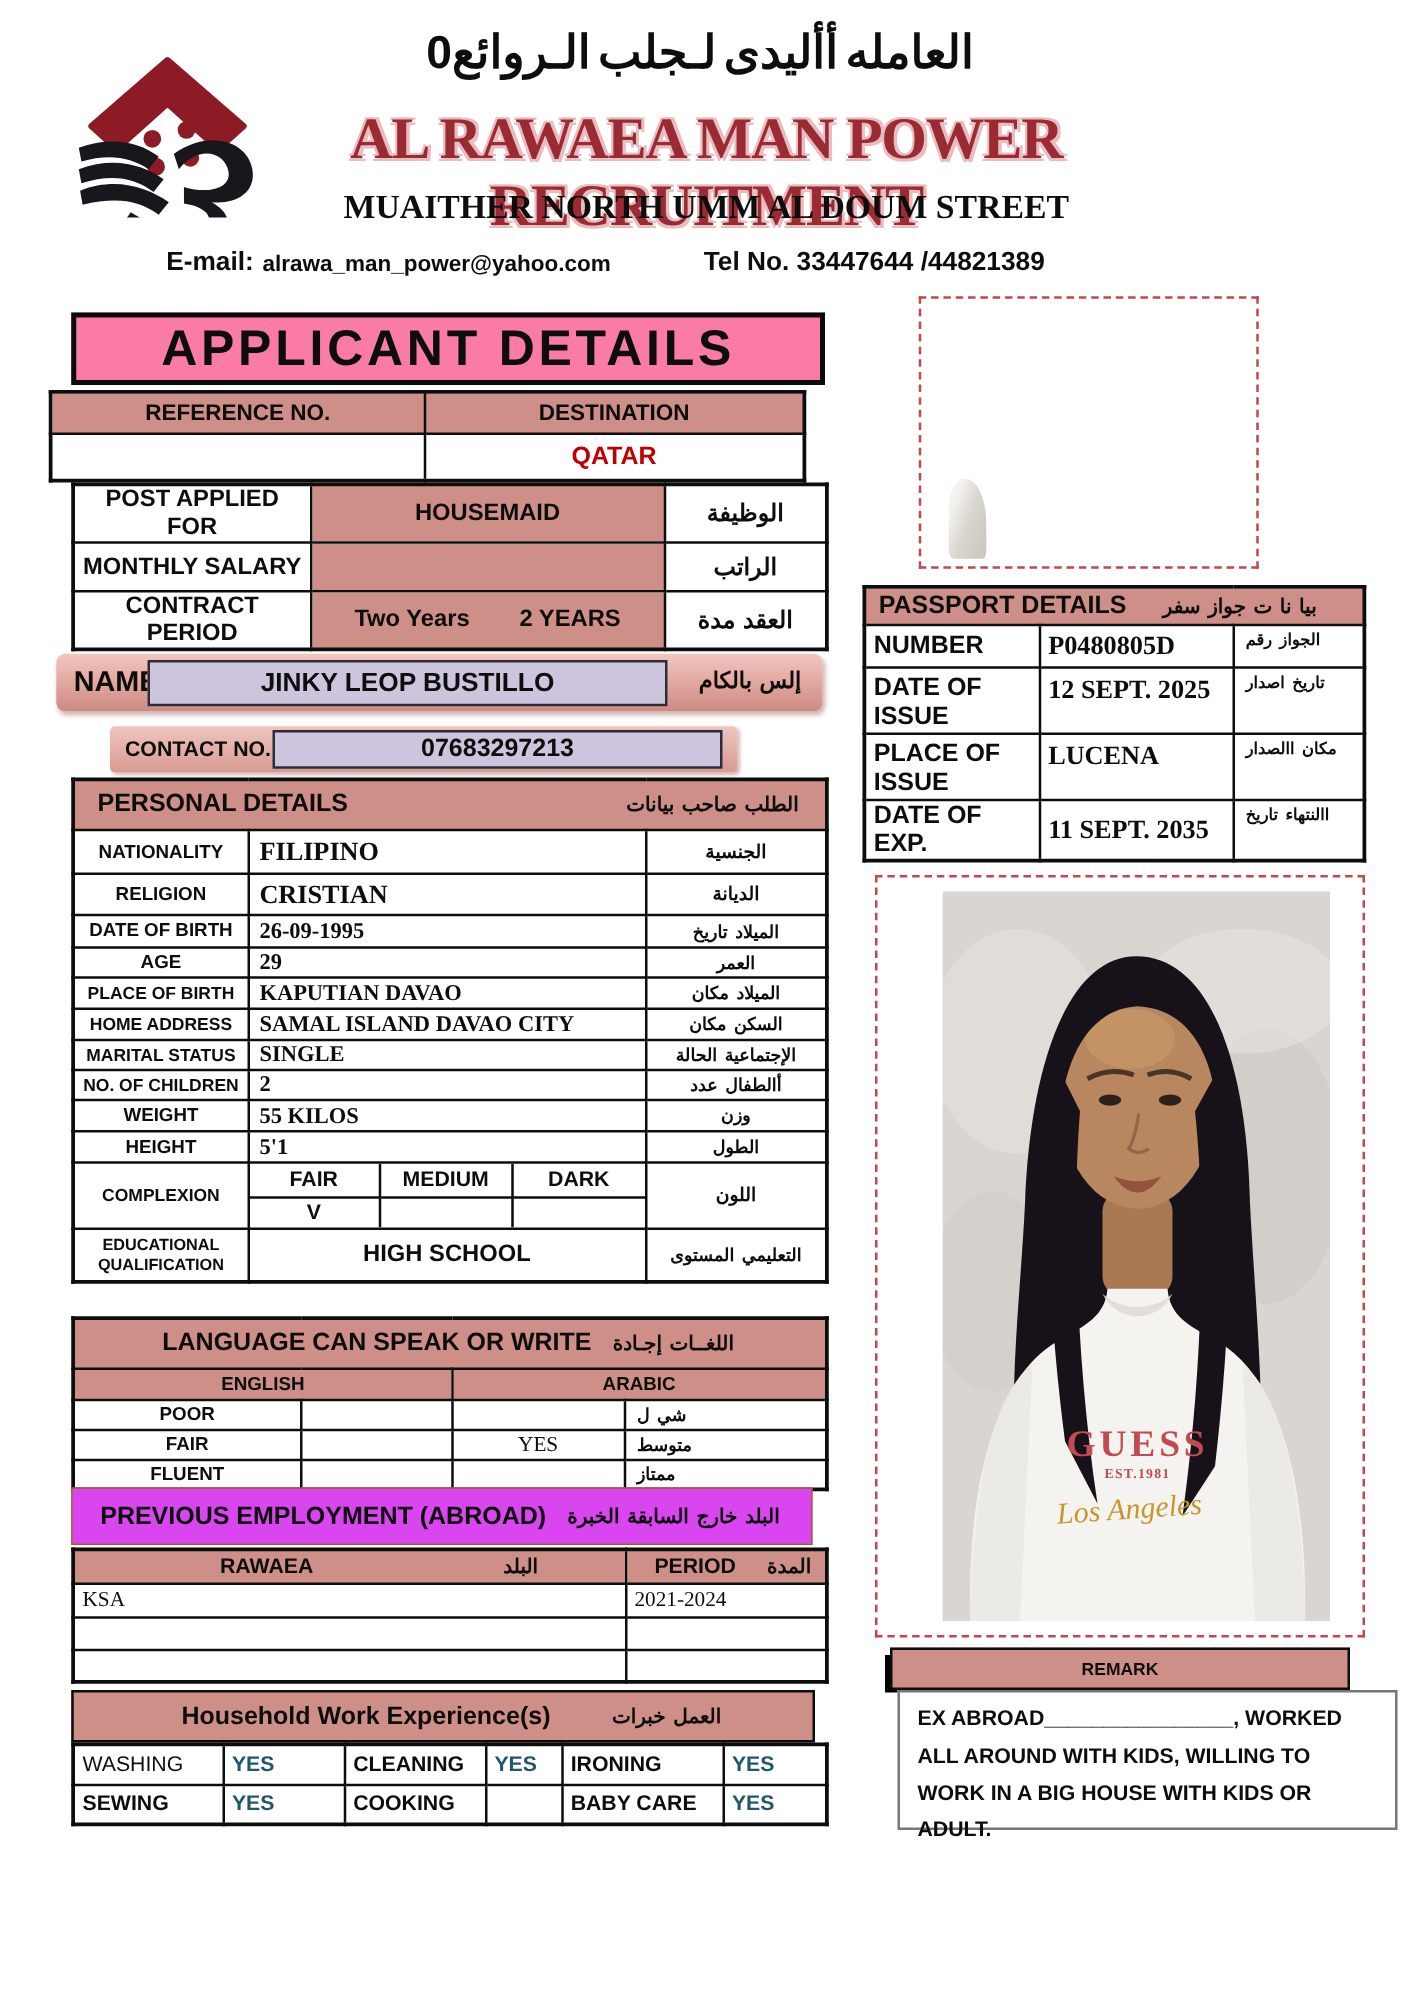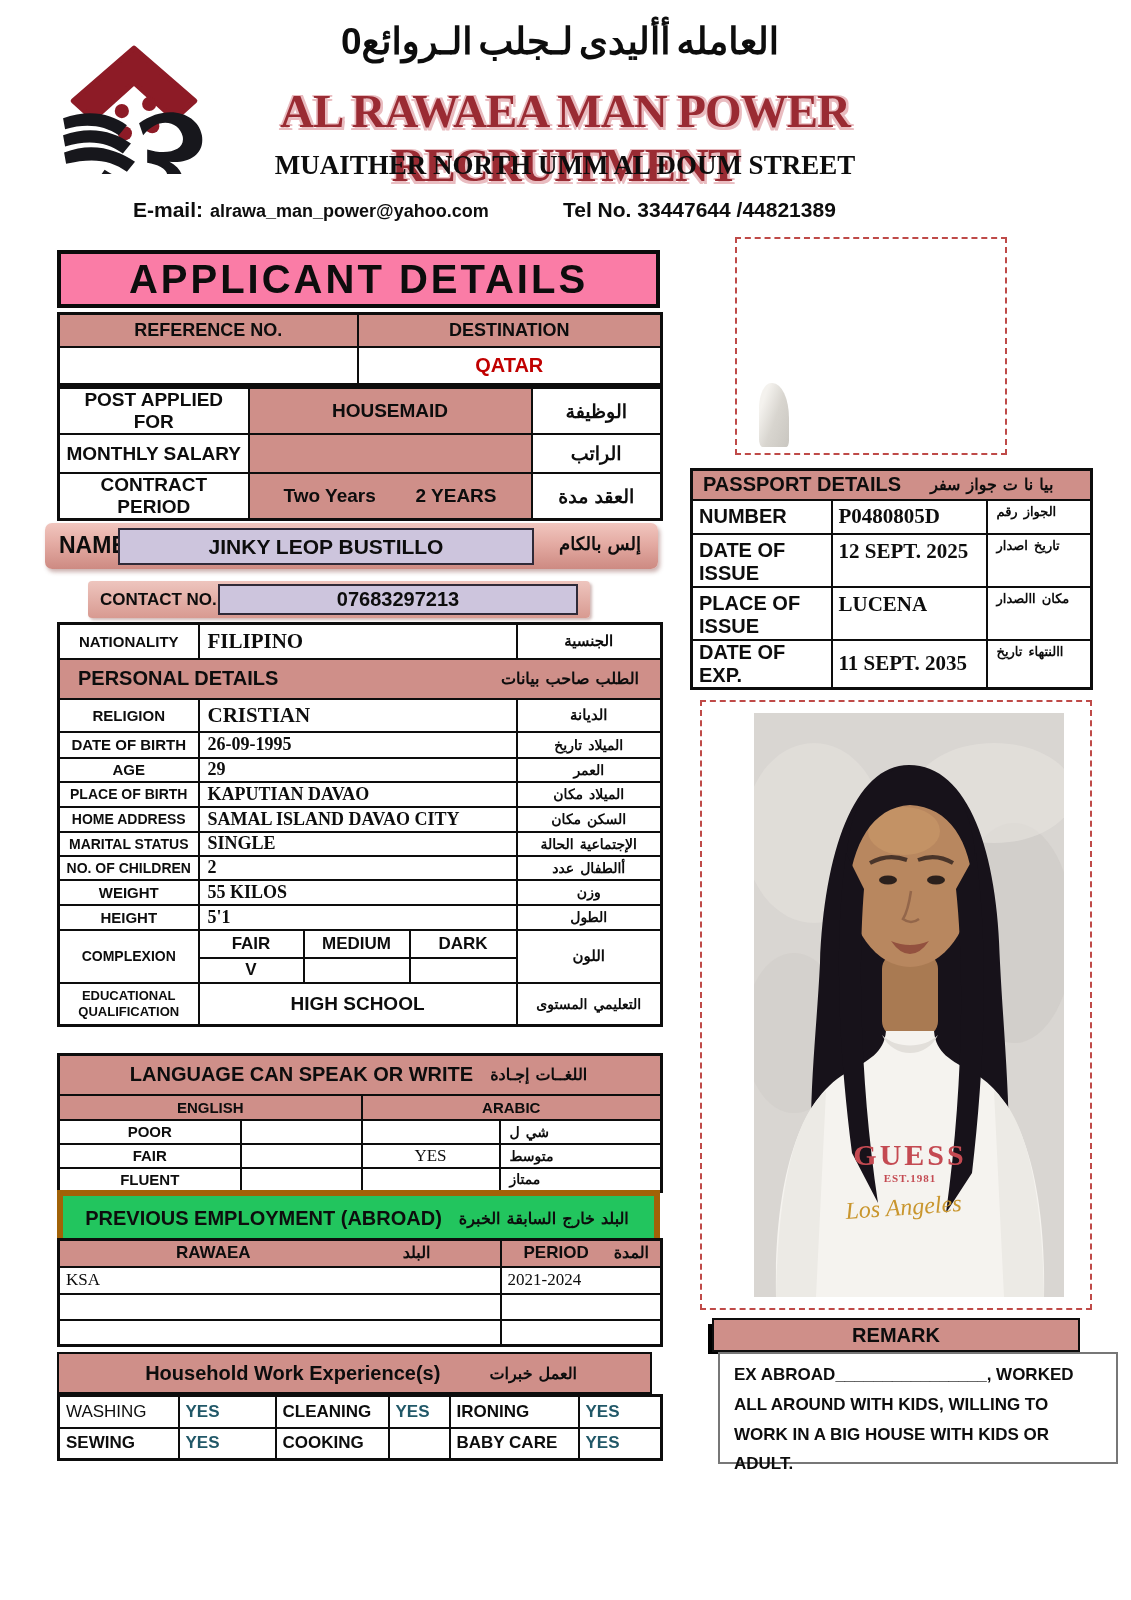--- a/index.html
+++ b/index.html
@@ -21,21 +21,21 @@
   
   table.tbl{border-collapse:collapse;table-layout:fixed;}
   table.tbl td{border:2px solid #0d0d0d;padding:0 6px;overflow:hidden;vertical-align:middle;}
   .rose{background:#cf8f89;}
   .lbl{font-weight:bold;text-align:center;}
   .val{font-family:"Liberation Serif",serif;font-weight:bold;font-size:19px;}
   
   .applicant-box{left:57px;top:250px;width:595px;height:50px;background:#fa7ca6;
       border:4px solid #0b0b0b;display:flex;align-items:center;justify-content:center;
       font-size:40px;font-weight:bold;letter-spacing:3px;}
-  .refdest{left:57px;top:312px;}
+  .refdest{left:39px;top:312px;}
   .refdest td{font-size:18px;}
   .post-tbl{left:57px;top:386px;}
   .post-tbl .lbl{font-size:19px;}
   .namebar{left:45px;top:523px;width:613px;height:46px;border-radius:7px;
       background:linear-gradient(180deg,#f1c6bf 0%,#e4aba3 45%,#cd8a82 100%);
       box-shadow:2px 3px 4px rgba(140,80,75,.45);}
   .namebar .name-lab{position:absolute;left:14px;top:9px;font-size:23px;font-weight:bold;}
   .inputbox{background:#cdc5dd;border:2.5px solid #2f2a38;display:flex;align-items:center;justify-content:center;}
   .name-input{position:absolute;left:73px;top:5px;width:412px;height:33px;font-size:21px;font-weight:bold;}
   .namebar .name-ar{position:absolute;right:14px;top:10px;font-size:18px;font-weight:bold;}
@@ -49,40 +49,40 @@
   .personal-tbl .val{padding-left:8px;}
   .sec-head{display:flex;align-items:center;font-weight:bold;font-size:20px;}
   .ar-small{font-size:16px;font-weight:bold;}
   .cgrid{display:grid;grid-template-columns:105px 106px 105px;}
   .cgrid div{border-right:2px solid #0d0d0d;border-bottom:2px solid #0d0d0d;
       display:flex;align-items:center;justify-content:center;font-weight:bold;font-size:17px;}
   .cgrid div:nth-child(3n){border-right:none;}
   .cgrid div:nth-child(n+4){border-bottom:none;height:23px;}
   .cgrid div:nth-child(-n+3){height:26px;}
   .lang-tbl{left:57px;top:1053px;}
-  .emp-head{left:57px;top:1190px;width:591px;height:44px;background:#22c55e;border:6px solid #a16207;
+  .emp-head{left:57px;top:1190px;width:591px;height:44px;background:#d946ef;border:1px solid #a16207;
       display:flex;align-items:center;justify-content:center;gap:14px;font-size:20px;font-weight:bold;}
   .emp-tbl{left:57px;top:1238px;}
   .house-head{left:57px;top:1352px;width:591px;height:38px;background:#cf8f89;border:2px solid #0d0d0d;
       display:flex;align-items:center;font-size:20px;font-weight:bold;}
   .house-tbl{left:57px;top:1394px;}
   .yes{color:#215868;font-weight:bold;font-size:17px;}
   
   .dashbox1{left:735px;top:237px;width:268px;height:214px;border:2px dashed #bf4a48;}
   .fabric{position:absolute;left:22px;bottom:6px;width:30px;height:64px;
       background:linear-gradient(110deg,#f4f2ee 20%,#d8d5cf 55%,#c9c6c0 100%);
       border-radius:40% 55% 10% 12%;}
   .passport-tbl{left:690px;top:468px;}
   .passport-tbl .plbl{font-weight:bold;font-size:20px;}
   .passport-tbl .ar-s{font-size:13px;font-weight:bold;vertical-align:top;padding-top:3px;}
   .photo-dash{left:700px;top:700px;width:388px;height:606px;border:2px dashed #bf4a48;}
   .photo{position:absolute;left:52px;top:11px;width:310px;height:584px;}
   .remark-head{left:712px;top:1318px;width:364px;height:30px;background:#cf8f89;border:2px solid #0d0d0d;
       box-shadow:-6px 4px 0 -2px #000;display:flex;align-items:center;justify-content:center;
-      font-size:20px;font-weight:bold;}
+      font-size:14px;font-weight:bold;}
   .remark-box{left:718px;top:1352px;width:368px;height:96px;border:2px solid #777;background:#fff;
       padding:6px 14px;font-size:17px;font-weight:bold;line-height:1.75;}
   .red{color:#c00000;}
 </style>
 </head>
 <body>
 
 <div class="page">
 
   <div class="abs" style="left:58px;top:42px;width:152px;height:132px;">
@@ -172,32 +172,32 @@
     </div>
   </div>
 
   <table class="abs tbl personal-tbl" style="border:3px solid #0d0d0d;">
     <colgroup>
         <col style="width:140px">
         <col style="width:318px">
         <col style="width:145px">
       </colgroup>
     <tbody>
-        <tr style="height:35px">
-      <td class="lbl" data-bind="personal.rows.0.label">NATIONALITY</td>
-      <td class="val" style="font-size:21px" data-bind="personal.rows.0.value">FILIPINO</td>
-      <td class="lbl ar-small" data-bind-words="personal.rows.0.arabic"><span>الجنسية</span></td>
-    </tr>
-    <tr style="height:40px">
+        <tr style="height:40px">
       <td class="rose" colspan="3">
         <div class="sec-head" style="justify-content:space-between;padding:0 12px;">
           <span data-bind="personal.title">PERSONAL DETAILS</span>
           <span class="ar-small" data-bind-words="personal.title_arabic"><span>بيانات</span><span>صاحب</span><span>الطلب</span></span>
         </div>
       </td>
+    </tr>
+    <tr style="height:35px">
+      <td class="lbl" data-bind="personal.rows.0.label">NATIONALITY</td>
+      <td class="val" style="font-size:21px" data-bind="personal.rows.0.value">FILIPINO</td>
+      <td class="lbl ar-small" data-bind-words="personal.rows.0.arabic"><span>الجنسية</span></td>
     </tr>
     <tr style="height:33px">
       <td class="lbl" data-bind="personal.rows.1.label">RELIGION</td>
       <td class="val" style="font-size:21px" data-bind="personal.rows.1.value">CRISTIAN</td>
       <td class="lbl ar-small" data-bind-words="personal.rows.1.arabic"><span>الديانة</span></td>
     </tr>
     <tr style="height:26px">
       <td class="lbl" data-bind="personal.rows.2.label">DATE OF BIRTH</td>
       <td class="val" style="font-size:18px" data-bind="personal.rows.2.value">26-09-1995</td>
       <td class="lbl ar-small" style="font-size:14px" data-bind-words="personal.rows.2.arabic"><span>تاريخ</span><span>الميلاد</span></td>

